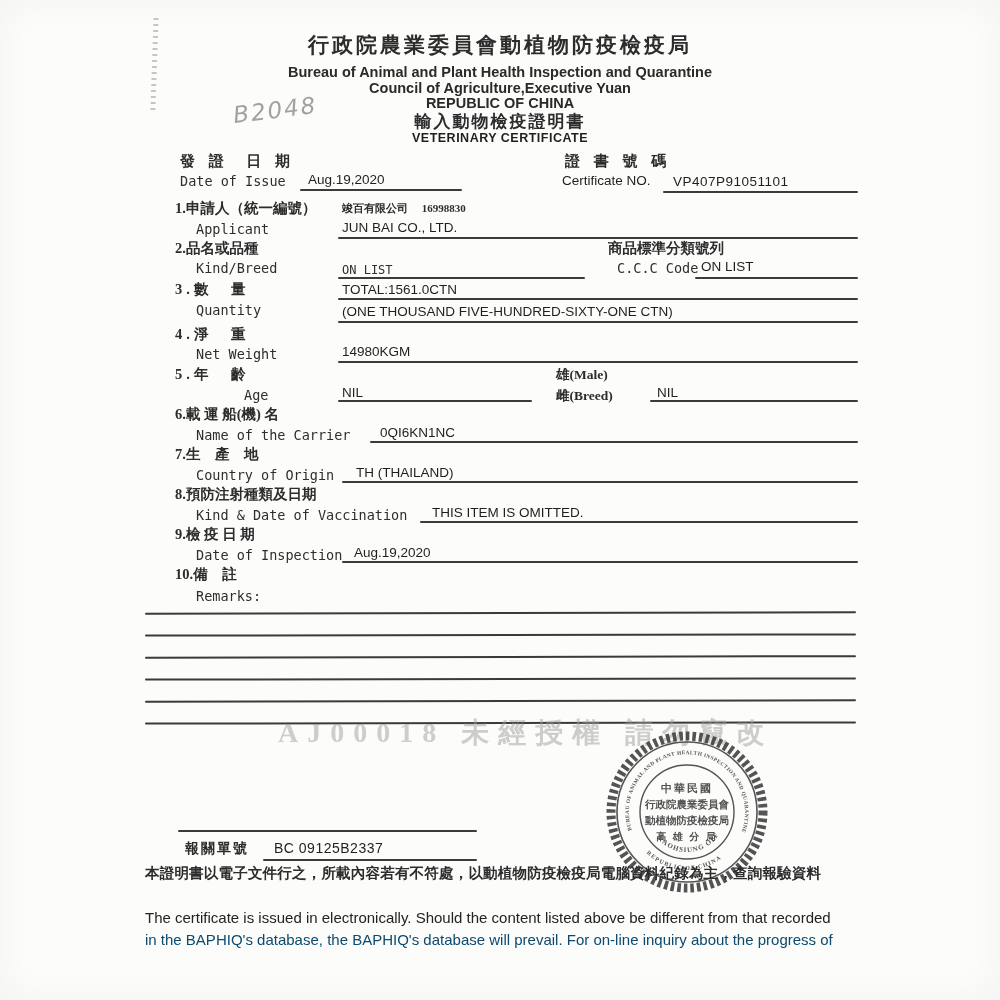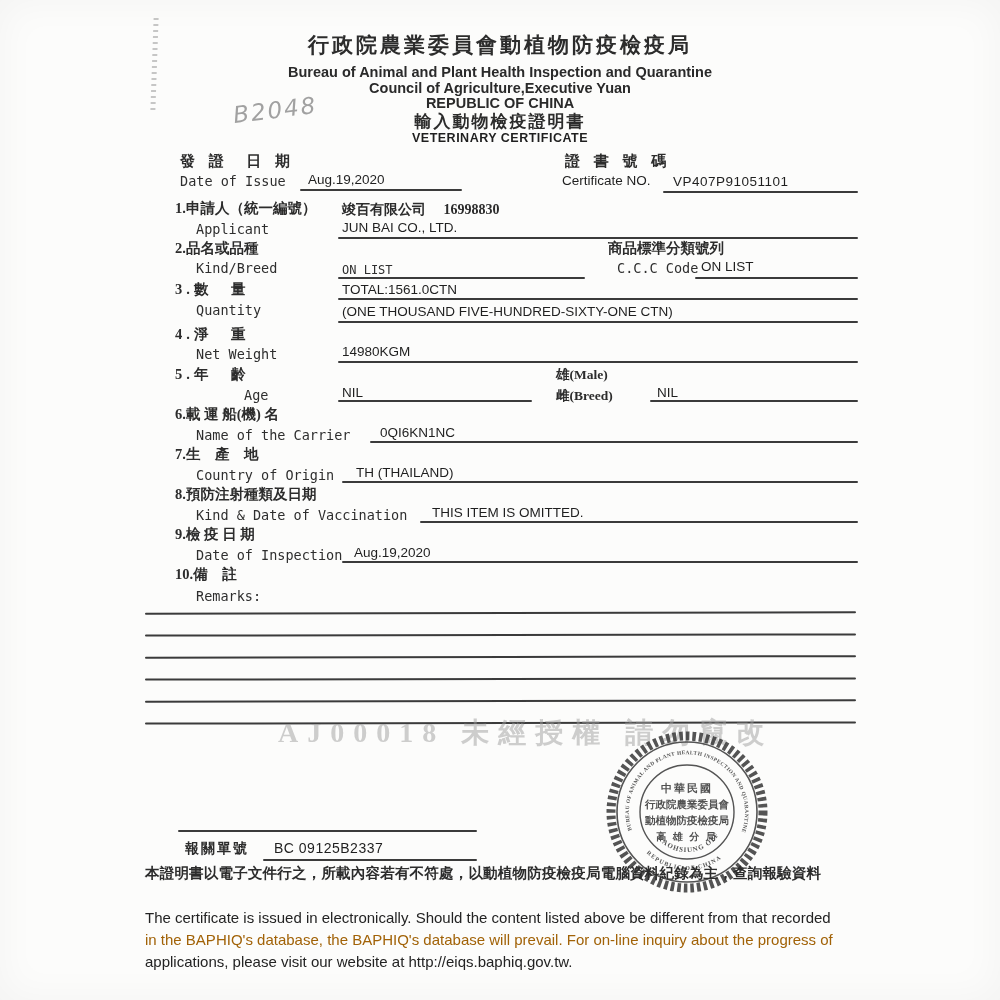--- a/index.html
+++ b/index.html
@@ -39,21 +39,21 @@
   <div class="abs mono" style="left:180px;top:173px;font-size:13.5px;">Date of Issue</div>
   <div class="abs val" style="left:308px;top:172px;font-size:13.5px;">Aug.19,2020</div>
   <div class="ln" style="left:300px;top:189px;width:162px;"></div>
 
   <div class="abs zh" style="left:565px;top:152px;font-size:15px;letter-spacing:5px;">證 書 號 碼</div>
   <div class="abs val" style="left:562px;top:173px;font-size:13.5px;">Certificate NO.</div>
   <div class="abs val" style="left:673px;top:174px;font-size:13.5px;letter-spacing:0.5px;">VP407P91051101</div>
   <div class="ln" style="left:663px;top:191px;width:195px;"></div>
 
   <div class="abs zh" style="left:175px;top:199px;font-size:14.5px;">1.申請人（統一編號）</div>
-  <div class="abs zh" style="left:342px;top:201px;font-size:14px;font-weight:600;">竣百有限公司　 16998830</div>
+  <div class="abs zh" style="left:342px;top:201px;font-size:11px;font-weight:600;">竣百有限公司　 16998830</div>
   <div class="abs mono" style="left:196px;top:221px;font-size:13.5px;">Applicant</div>
   <div class="abs val" style="left:342px;top:220px;font-size:13.5px;">JUN BAI CO., LTD.</div>
   <div class="ln" style="left:338px;top:237px;width:520px;"></div>
 
   <div class="abs zh" style="left:175px;top:239px;font-size:14.5px;">2.品名或品種</div>
   <div class="abs zh" style="left:608px;top:239px;font-size:14.5px;">商品標準分類號列</div>
   <div class="abs mono" style="left:196px;top:260px;font-size:13.5px;">Kind/Breed</div>
   <div class="abs mono" style="left:342px;top:263px;font-size:12px;">ON LIST</div>
   <div class="ln" style="left:338px;top:277px;width:247px;"></div>
   <div class="abs mono" style="left:593px;top:260px;font-size:13.5px;margin-left:24px;">C.C.C Code</div>
@@ -139,16 +139,15 @@
     </g>
   </svg>
 
   <div class="ln" style="left:178px;top:830px;width:299px;"></div>
   <div class="abs zh" style="left:185px;top:840px;font-size:14px;letter-spacing:2px;">報關單號</div>
   <div class="abs val" style="left:274px;top:840px;font-size:14px;letter-spacing:0.5px;">BC 09125B2337</div>
   <div class="ln" style="left:263px;top:859px;width:214px;"></div>
 
   <div class="abs zh" style="left:145px;top:864px;font-size:14.5px;letter-spacing:0.2px;">本證明書以電子文件行之，所載內容若有不符處，以動植物防疫檢疫局電腦資料紀錄為主，查詢報驗資料</div>
   <div class="abs val" style="left:145px;top:909px;font-size:15px;color:#232323;">The certificate is issued in electronically. Should the content listed above be different from that recorded</div>
-  <div class="abs val" style="left:145px;top:931px;font-size:15px;color:#a16207;">in the BAPHIQ's database, the BAPHIQ's database will prevail. For on-line inquiry about the progress of</div>
-  <div class="abs val" style="left:145px;top:953px;font-size:15px;color:#232323;">applications, please visit our website at http://eiqs.baphiq.gov.tw.</div>
+  <div class="abs val" style="left:145px;top:931px;font-size:15px;color:#0c4a6e;">in the BAPHIQ's database, the BAPHIQ's database will prevail. For on-line inquiry about the progress of</div>
 
 </div>
 
 </body></html>

